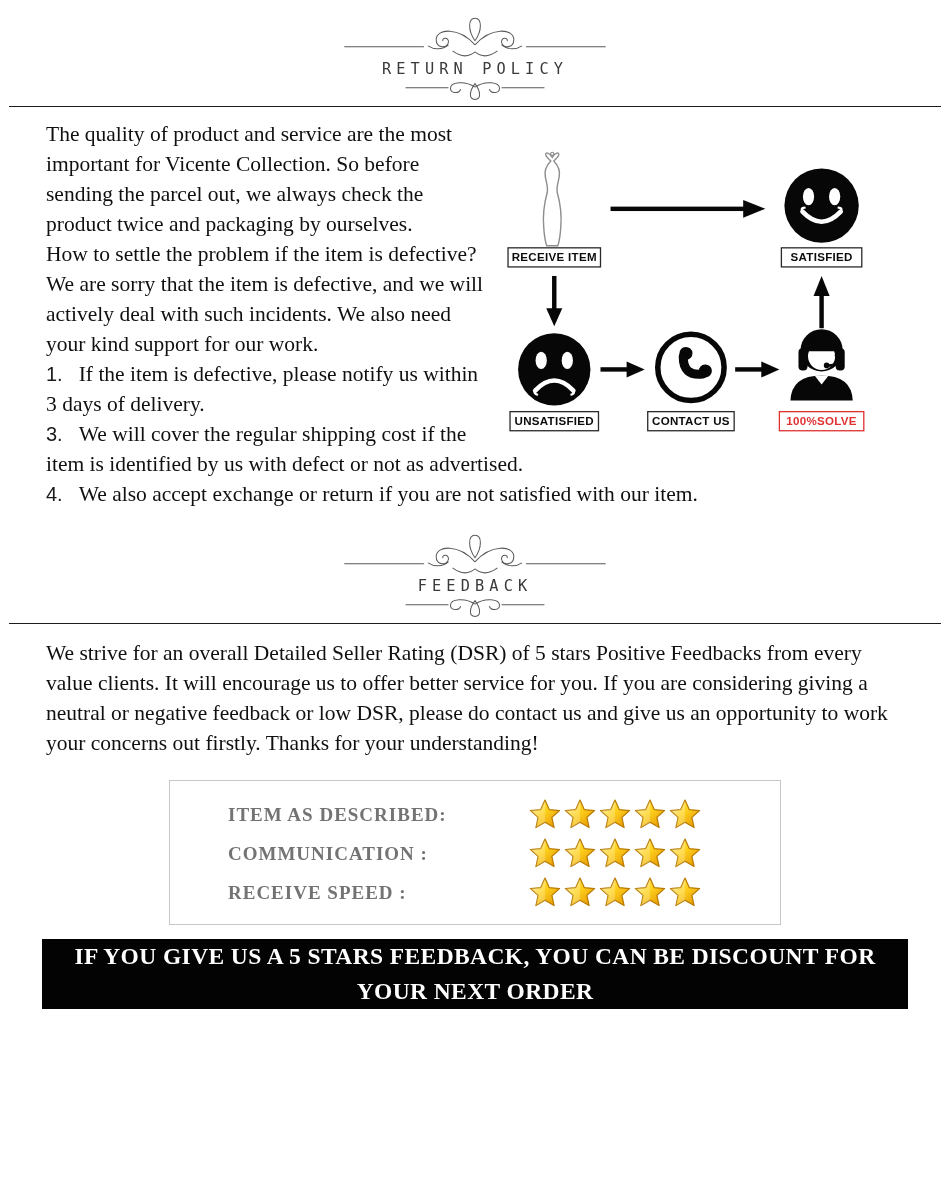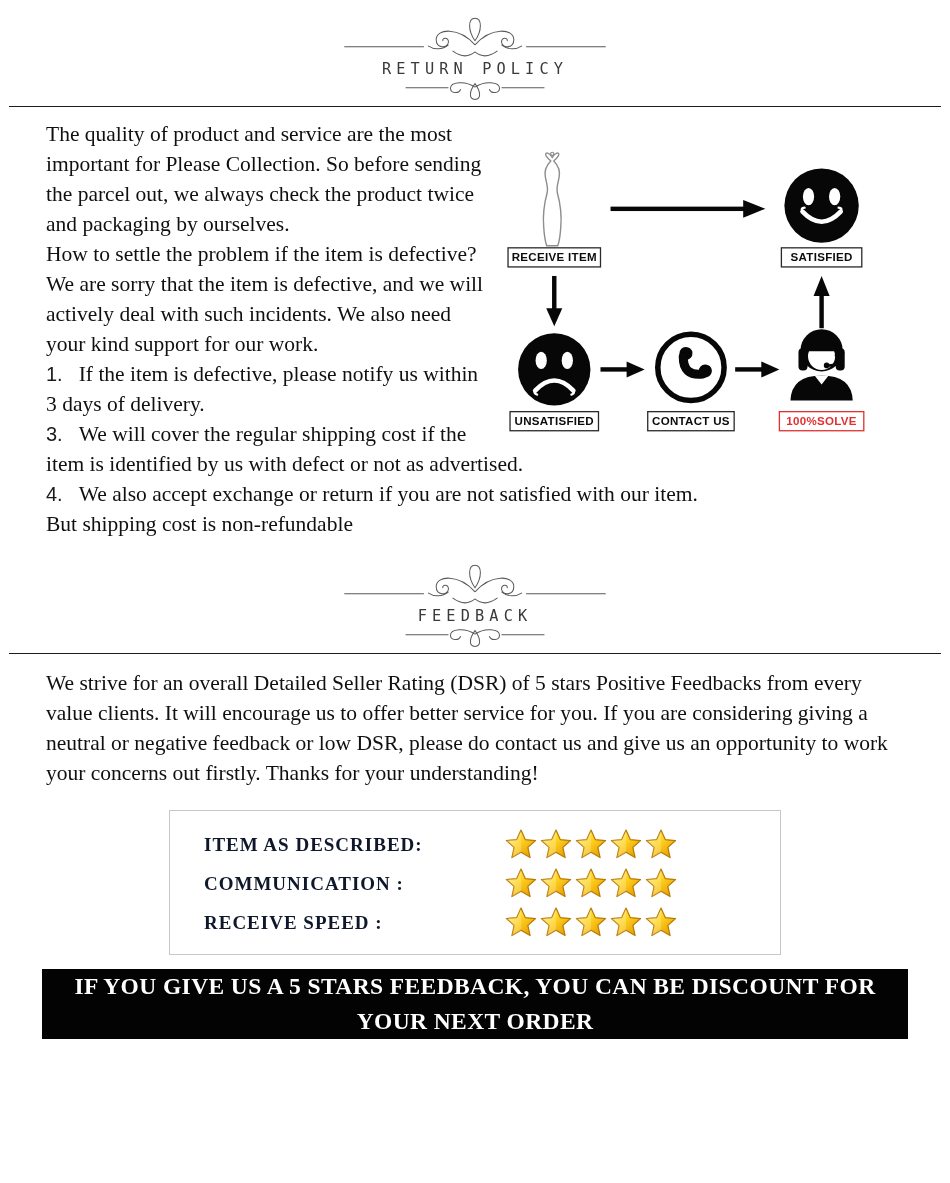--- a/index.html
+++ b/index.html
@@ -27,22 +27,23 @@
   .diag-label{font-family:"Liberation Sans",sans-serif;font-size:11.5px;font-weight:bold;
     letter-spacing:.3px;text-anchor:middle;fill:#0c0c0c;}
   
   .fb-para{padding:14px 37px 0;font-family:Liberation Serif, serif;}
   .rating-box{
     width:560px;margin:22px auto 0;border:1px solid #c7c7c7;
     padding:14px 16px 12px 34px;
   }
   .rating-row{display:flex;align-items:center;height:39px;}
   .rating-label{
-    width:300px;font-size:19px;font-weight:bold;letter-spacing:1px;color:#0f172a;
+    width:300px;font-size:19px;font-weight:bold;letter-spacing:1px;color:#737373;
     font-family:"Liberation Serif",serif;
+    margin-left:24px;
   }
   .stars{display:flex;align-items:center;}
   .star{width:34px;height:33px;margin-right:1px;}
   .banner{
     margin:14px 33px 0;background:#030303;color:#ffffff;text-align:center;
     font-family:"Liberation Serif",serif;font-weight:bold;font-size:23.5px;
     line-height:35px;letter-spacing:.4px;
   }
 </style>
 </head>
@@ -172,27 +173,26 @@
           <rect x="8" y="287" width="88" height="19" fill="#ffffff" stroke="#2a2a2a" stroke-width="1.3"></rect>
           <text class="diag-label" x="52" y="300.5">UNSATISFIED</text>
           <rect x="145" y="287" width="86" height="19" fill="#ffffff" stroke="#2a2a2a" stroke-width="1.3"></rect>
           <text class="diag-label" x="188" y="300.5">CONTACT US</text>
           <rect x="276" y="287" width="84" height="19" fill="#ffffff" stroke="#e03131" stroke-width="1.3"></rect>
           <text class="diag-label" x="318" y="300.5" style="fill:#e03131">100%SOLVE</text>
         </g>
       </svg>
     </div>
 
-    <p>The quality of product and service are the most important for Please Collection. So before sending the parcel out, we always check the product twice and packaging by ourselves.</p>
+    <p>The quality of product and service are the most important for Vicente Collection. So before sending the parcel out, we always check the product twice and packaging by ourselves.</p>
     <p>How to settle the problem if the item is defective? We are sorry that the item is defective, and we will actively deal with such incidents. We also need your kind support for our work.</p>
 
     <p><span class="num">1.</span><span>If the item is defective, please notify us within 3 days of delivery.</span></p>
     <p><span class="num">3.</span><span>We will cover the regular shipping cost if the item is identified by us with defect or not as advertised.</span></p>
     <p><span class="num">4.</span><span>We also accept exchange or return if you are not satisfied with our item.</span></p>
-    <p>But shipping cost is non-refundable</p>
   </div>
 
   <svg class="ornament" width="300" height="96" viewBox="0 0 260 94" style="margin-top:14px">
     <g>
       <path d="M2,40 H80 M180,40 H258"></path>
       <path d="M84,39 c6,4 14,4 20,-1 M176,39 c-6,4 -14,4 -20,-1"></path>
       <path d="M130,34 C123,24 123,12 130,12 C137,12 137,24 130,34 Z"></path>
       <path d="M130,38 C114,20 92,22 92,33 C92,41 103,42.5 104,35.5 C104.5,30.5 97.5,30.5 98.5,34.5"></path>
       <path d="M130,38 C146,20 168,22 168,33 C168,41 157,42.5 156,35.5 C155.5,30.5 162.5,30.5 161.5,34.5"></path>
       <path d="M108,44 C116,50 124,50 130,45 M152,44 C144,50 136,50 130,45"></path>

